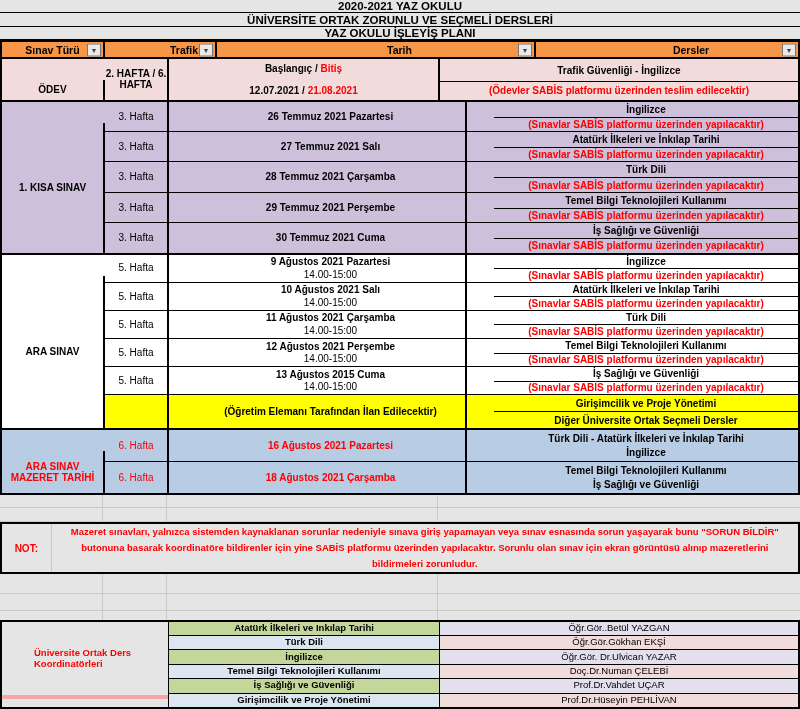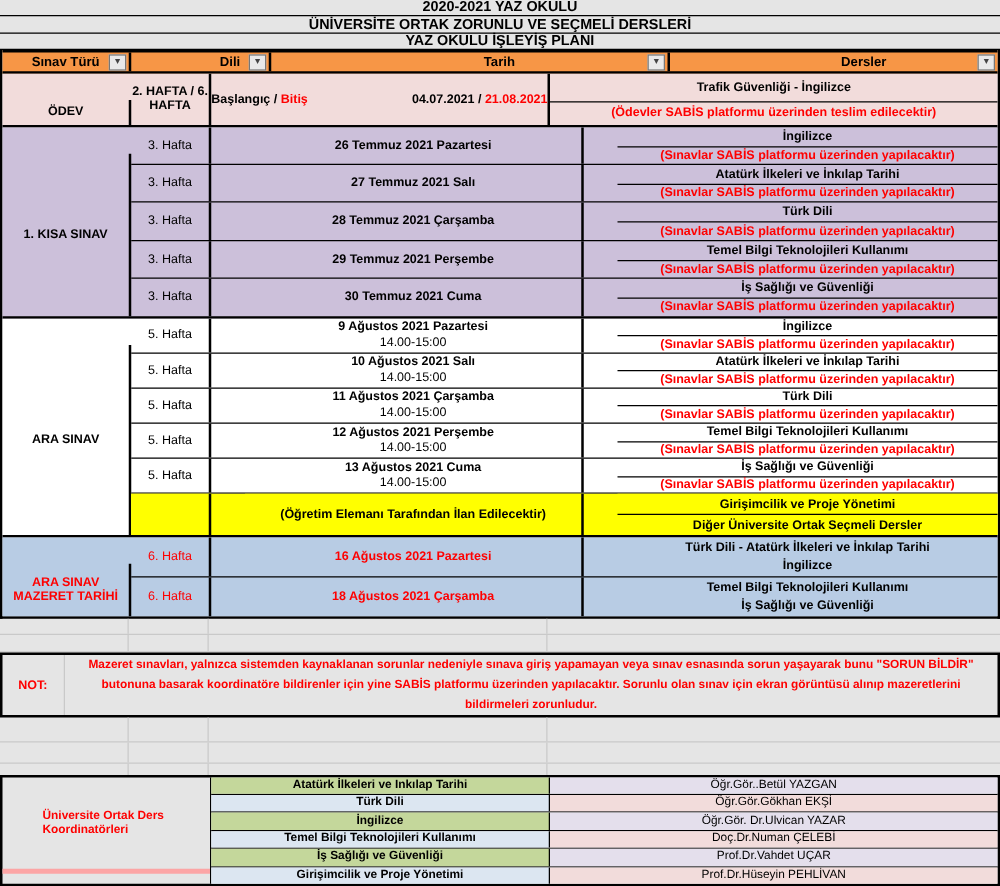--- a/index.html
+++ b/index.html
@@ -30,21 +30,21 @@
   .sec{display:flex;box-sizing:border-box;}
   .odev{flex:0 1 43px;background:#f2dcdb;border-bottom:2px solid #000;}
   .kisa{flex:0 1 155px;background:#ccc0da;border-bottom:2px solid #000;}
   .ara{flex:0 1 178px;background:#fff;border-bottom:2px solid #000;}
   .mazeret{flex:0 1 64px;background:#b8cce4;}
   .seclabel{font-size:10px;margin-top:21px;}
   .xrow{display:flex;flex:1 1 auto;box-sizing:border-box;gap:27px;}
   .dersline{flex:1.6 1 auto;display:flex;align-items:center;justify-content:center;box-sizing:border-box;}
   .noteline{flex:1 1 auto;display:flex;align-items:center;justify-content:center;box-sizing:border-box;}
   .tarih2{flex-direction:column;justify-content:center;gap:1px;}
-  .odev-tarih{flex-direction:row;justify-content:space-between;padding:4px 0 3px 0;}
+  .odev-tarih{flex-direction:column;justify-content:space-between;padding:4px 0 3px 0;}
   .yellow{background:#ffff00;}
   .maz-ders{flex-direction:column;justify-content:center;gap:3px;}
   
   .gaprow{display:flex;box-sizing:border-box;border-bottom:1px solid #c9c9c9;}
   .gcell{box-sizing:border-box;border-right:1px solid #c9c9c9;}
   .gcell:last-child{border-right:none;}
   
   .notbox{box-sizing:border-box;flex:0 1 40px;border:2px solid #000;display:flex;}
   .notlabel{flex:0 1 103px;border-right:1px solid #c9c9c9;color:#fe0000;font-size:10px;}
   .nottext{flex:1 1 auto;color:#fe0000;font-size:9.5px;line-height:16px;padding:0 14px;
@@ -74,39 +74,39 @@
   <div class="trow">YAZ OKULU İŞLEYİŞ PLANI</div>
 
   <div class="maintbl">
 
     <div class="hrow">
       <div class="cell w1 br2 hcell">
         <span>Sınav Türü</span>
         <span class="filter">▼</span>
       </div>
       <div class="cell w2 br2 hcell">
-        <span>Dili</span>
+        <span>Trafik</span>
         <span class="filter">▼</span>
       </div>
       <div class="cell w3 br2 hcell">
         <span>Tarih</span>
         <span class="filter">▼</span>
       </div>
       <div class="cell w4 hcell">
         <span>Dersler</span>
         <span class="filter">▼</span>
       </div>
     </div>
 
     <div class="sec odev">
       <div class="cell w1 br2 seclabel">ÖDEV</div>
       <div class="cell w2 br2">2. HAFTA / 6. HAFTA</div>
       <div class="cell w3 br2 odev-tarih">
         <div><span>Başlangıç / </span><span class="red">Bitiş</span></div>
-        <div><span>04.07.2021 / </span><span class="red">21.08.2021</span></div>
+        <div><span>12.07.2021 / </span><span class="red">21.08.2021</span></div>
       </div>
       <div class="col w4">
         <div class="dersline bb1">Trafik Güvenliği - İngilizce</div>
         <div class="noteline red">(Ödevler SABİS platformu üzerinden teslim edilecektir)</div>
       </div>
     </div>
 
     <div class="sec kisa">
       <div class="cell w1 br2 seclabel">1. KISA SINAV</div>
       <div class="col w4">
@@ -196,21 +196,21 @@
             <span class="normal">14.00-15:00</span>
           </div>
           <div class="col w4">
             <div class="dersline bb1">Temel Bilgi Teknolojileri Kullanımı</div>
             <div class="noteline red">(Sınavlar SABİS platformu üzerinden yapılacaktır)</div>
           </div>
         </div>
         <div class="xrow bb1">
           <div class="cell w2 br2 normal">5. Hafta</div>
           <div class="cell w3 br2 tarih2">
-            <span>13 Ağustos 2021 Cuma</span>
+            <span>13 Ağustos 2015 Cuma</span>
             <span class="normal">14.00-15:00</span>
           </div>
           <div class="col w4">
             <div class="dersline bb1">İş Sağlığı ve Güvenliği</div>
             <div class="noteline red">(Sınavlar SABİS platformu üzerinden yapılacaktır)</div>
           </div>
         </div>
         <div class="xrow yellow" style="flex:0 1 33px;">
           <div class="cell w2 br2 yellow"></div>
           <div class="cell w3 br2 yellow">(Öğretim Elemanı Tarafından İlan Edilecektir)</div>

